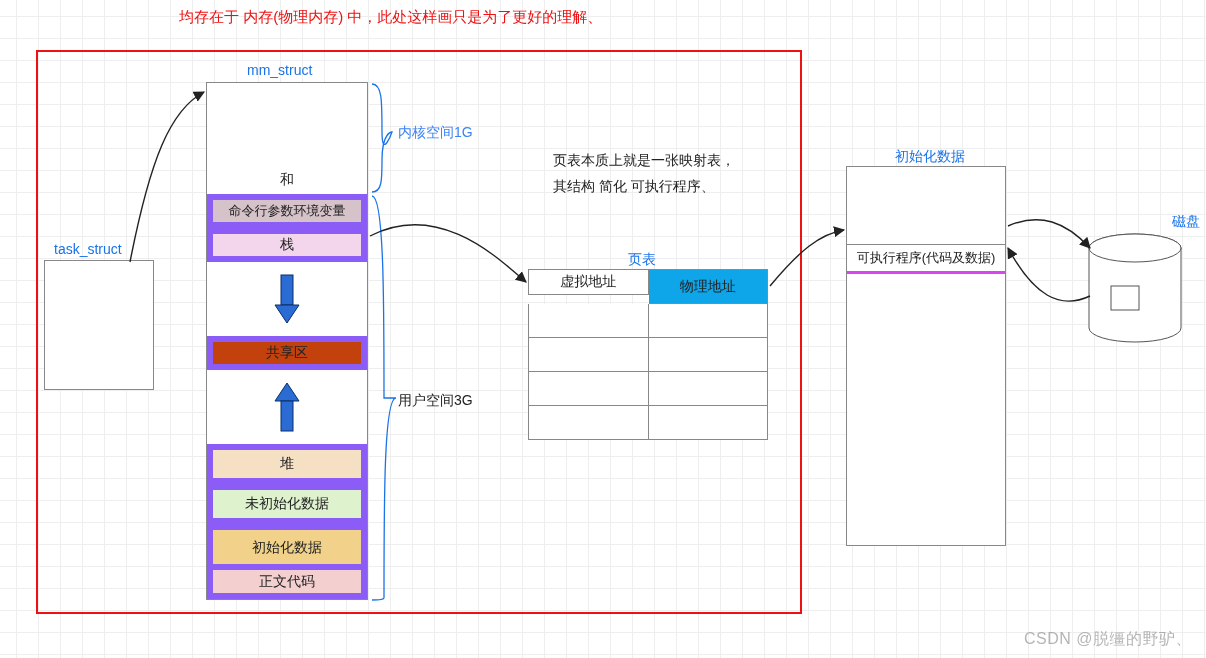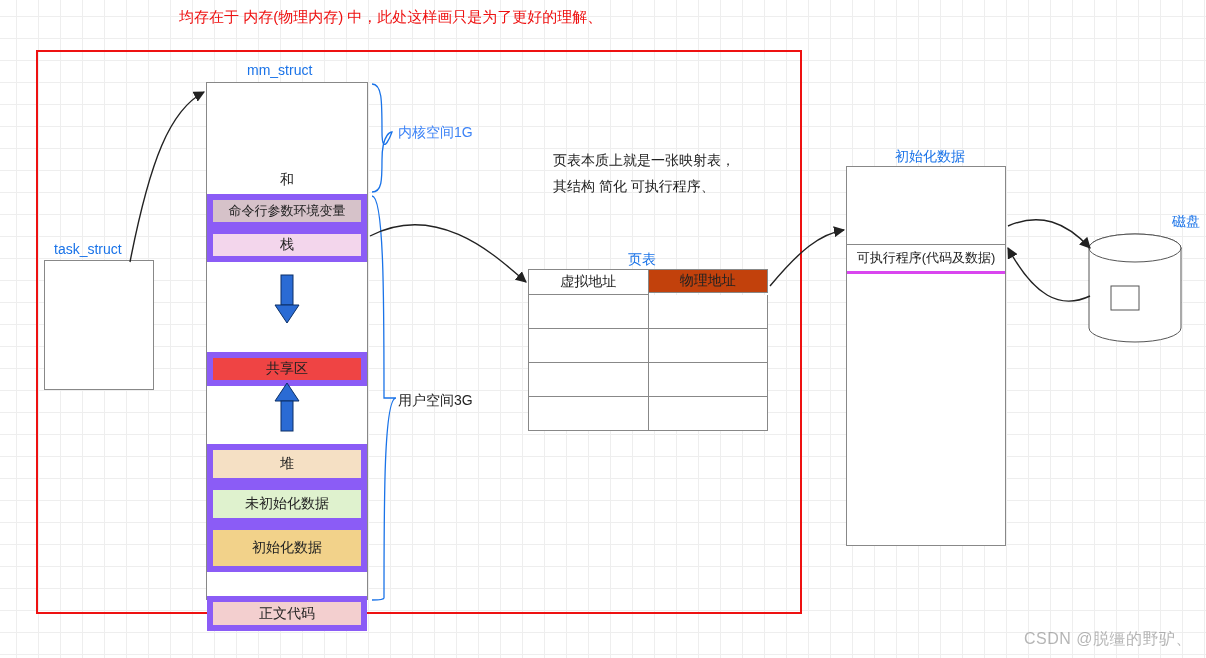--- a/index.html
+++ b/index.html
@@ -61,47 +61,47 @@
   <div class="abs seg center" style="left:207px; top:194px; background:#d6c2c9; font-size:13px;">命令行参数环境变量</div>
   <div class="abs seg center" style="left:207px; top:228px; background:#f3d6ec;">栈</div>
 
   <div class="abs center" style="left:207px; top:262px; width:160px; height:74px;">
     <svg width="40" height="56">
       <rect x="14" y="4" width="12" height="30" fill="#2a6bd4" stroke="#0a2f66"></rect>
       <polygon points="8,34 32,34 20,52" fill="#2a6bd4" stroke="#0a2f66"></polygon>
     </svg>
   </div>
 
-  <div class="abs seg center" style="left:207px; top:352px; background:#ef4444;font-family:Liberation Mono, monospace;">共享区</div>
+  <div class="abs seg center" style="left:207px; top:336px; background:#c2410c;font-family:Liberation Mono, monospace;">共享区</div>
 
   <div class="abs center" style="left:207px; top:370px; width:160px; height:74px;">
     <svg width="40" height="56">
       <polygon points="8,22 32,22 20,4" fill="#2a6bd4" stroke="#0a2f66"></polygon>
       <rect x="14" y="22" width="12" height="30" fill="#2a6bd4" stroke="#0a2f66"></rect>
     </svg>
   </div>
 
   <div class="abs seg center" style="left:207px; top:444px; height:40px; background:#f5e0c4;">堆</div>
   <div class="abs seg center" style="left:207px; top:484px; height:40px; background:#dff2ce;">未初始化数据</div>
   <div class="abs seg center" style="left:207px; top:524px; height:48px; background:#f2d28a;">初始化数据</div>
-  <div class="abs seg center" style="left:207px; top:564px; height:35px; background:#f3cfcf;margin-top:32px;">正文代码</div>
+  <div class="abs seg center" style="left:207px; top:564px; height:35px; background:#f3cfcf;">正文代码</div>
 
   <svg class="svg-layer">
     <path d="M372,196 C384,196 384,300 384,398 C384,398 396,398 396,398 C384,398 384,500 384,598 C384,598 384,600 372,600" fill="none" stroke="#1a73e8" stroke-width="1.3"></path>
   </svg>
   <div class="abs" style="left:398px; top:392px; color:#222;">用户空间3G</div>
 
   <div class="abs" style="left:553px; top:152px;">页表本质上就是一张映射表，</div>
   <div class="abs" style="left:553px; top:178px;">其结构 简化 可执行程序、</div>
 
   <div class="abs lbl-blue" style="left:628px; top:251px;">页表</div>
   <div class="abs" style="left:528px; top:269px; width:240px;">
     <div style="display:flex;">
       <div class="center" style="flex:1;height:26px;border:1px solid #888;background:#fff;">虚拟地址</div>
-      <div class="center" style="flex:1;height:24px;border:1px solid #888;border-left:none;background:#c2410c;">物理地址</div>
+      <div class="center" style="flex:1;height:35px;border:1px solid #888;border-left:none;background:#0ea5e9;">物理地址</div>
     </div>
     <div style="display:flex;">
       <div style="flex:1;height:34px;border:1px solid #888;border-top:none;background:#fff;"></div>
       <div style="flex:1;height:34px;border:1px solid #888;border-top:none;border-left:none;background:#fff;"></div>
     </div>
     <div style="display:flex;">
       <div style="flex:1;height:34px;border:1px solid #888;border-top:none;background:#fff;"></div>
       <div style="flex:1;height:34px;border:1px solid #888;border-top:none;border-left:none;background:#fff;"></div>
     </div>
     <div style="display:flex;">

